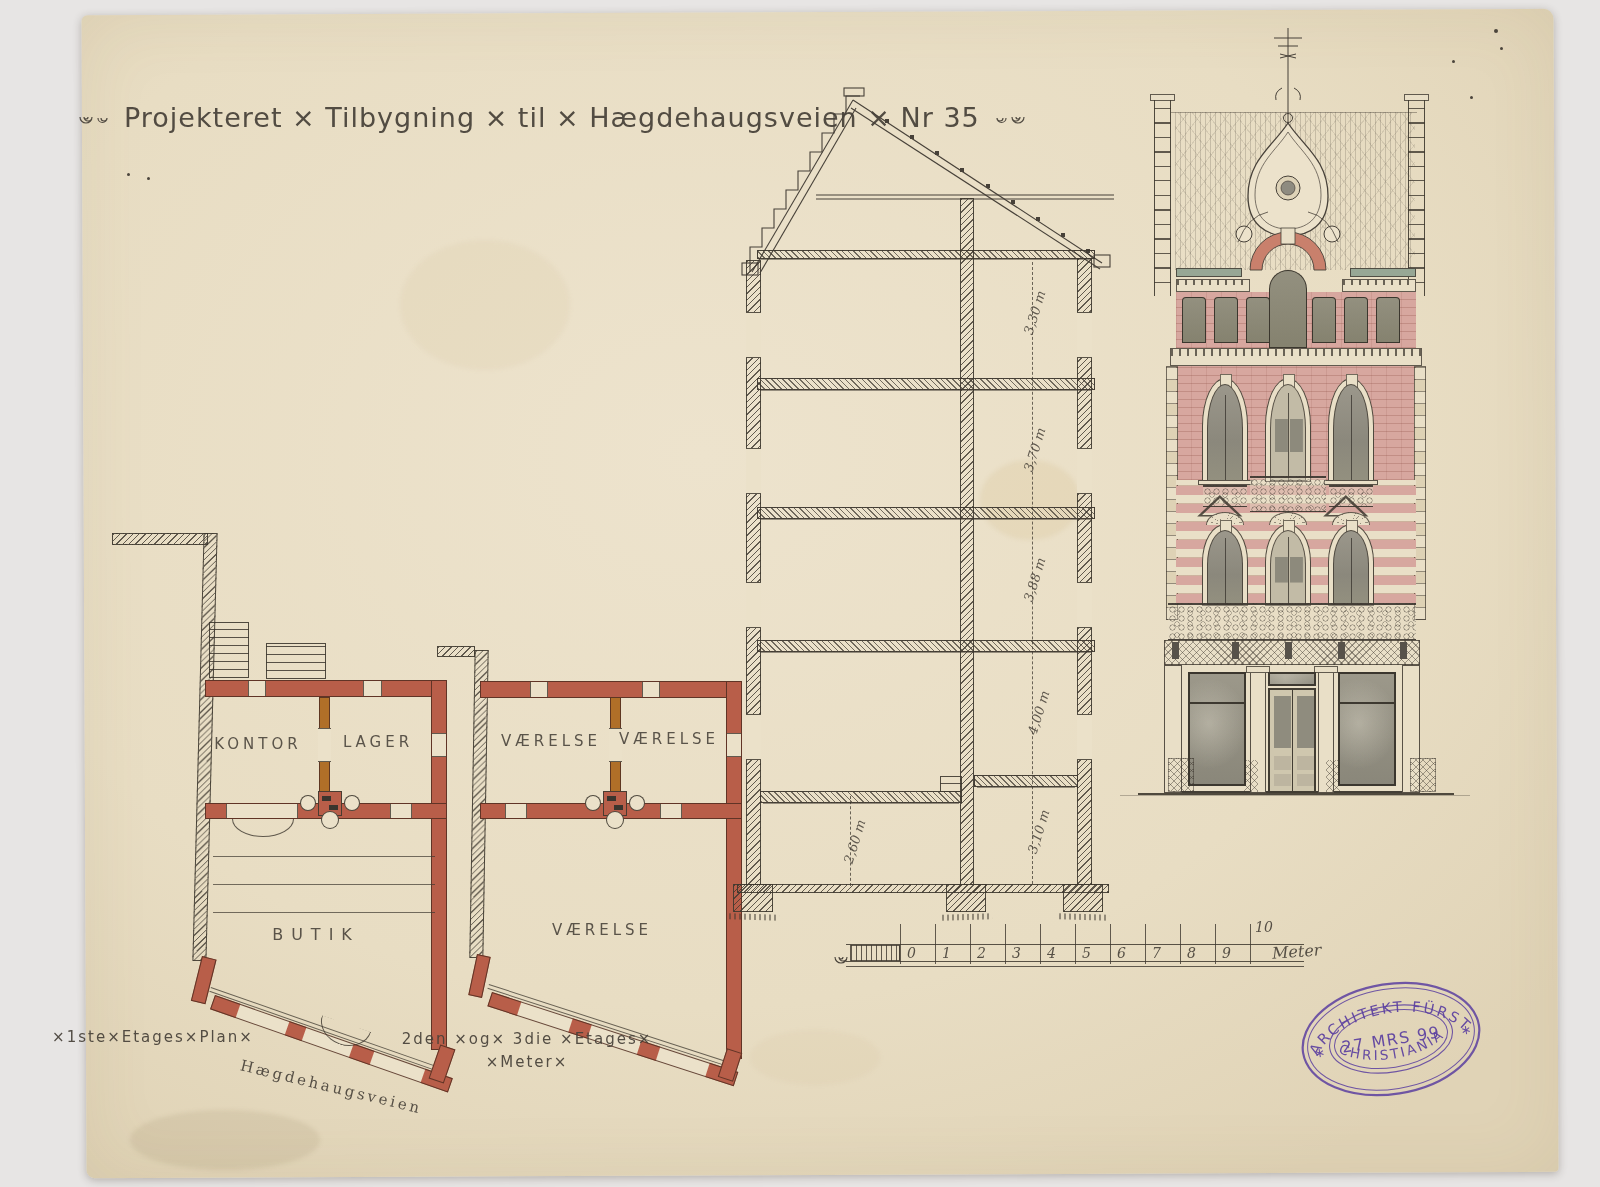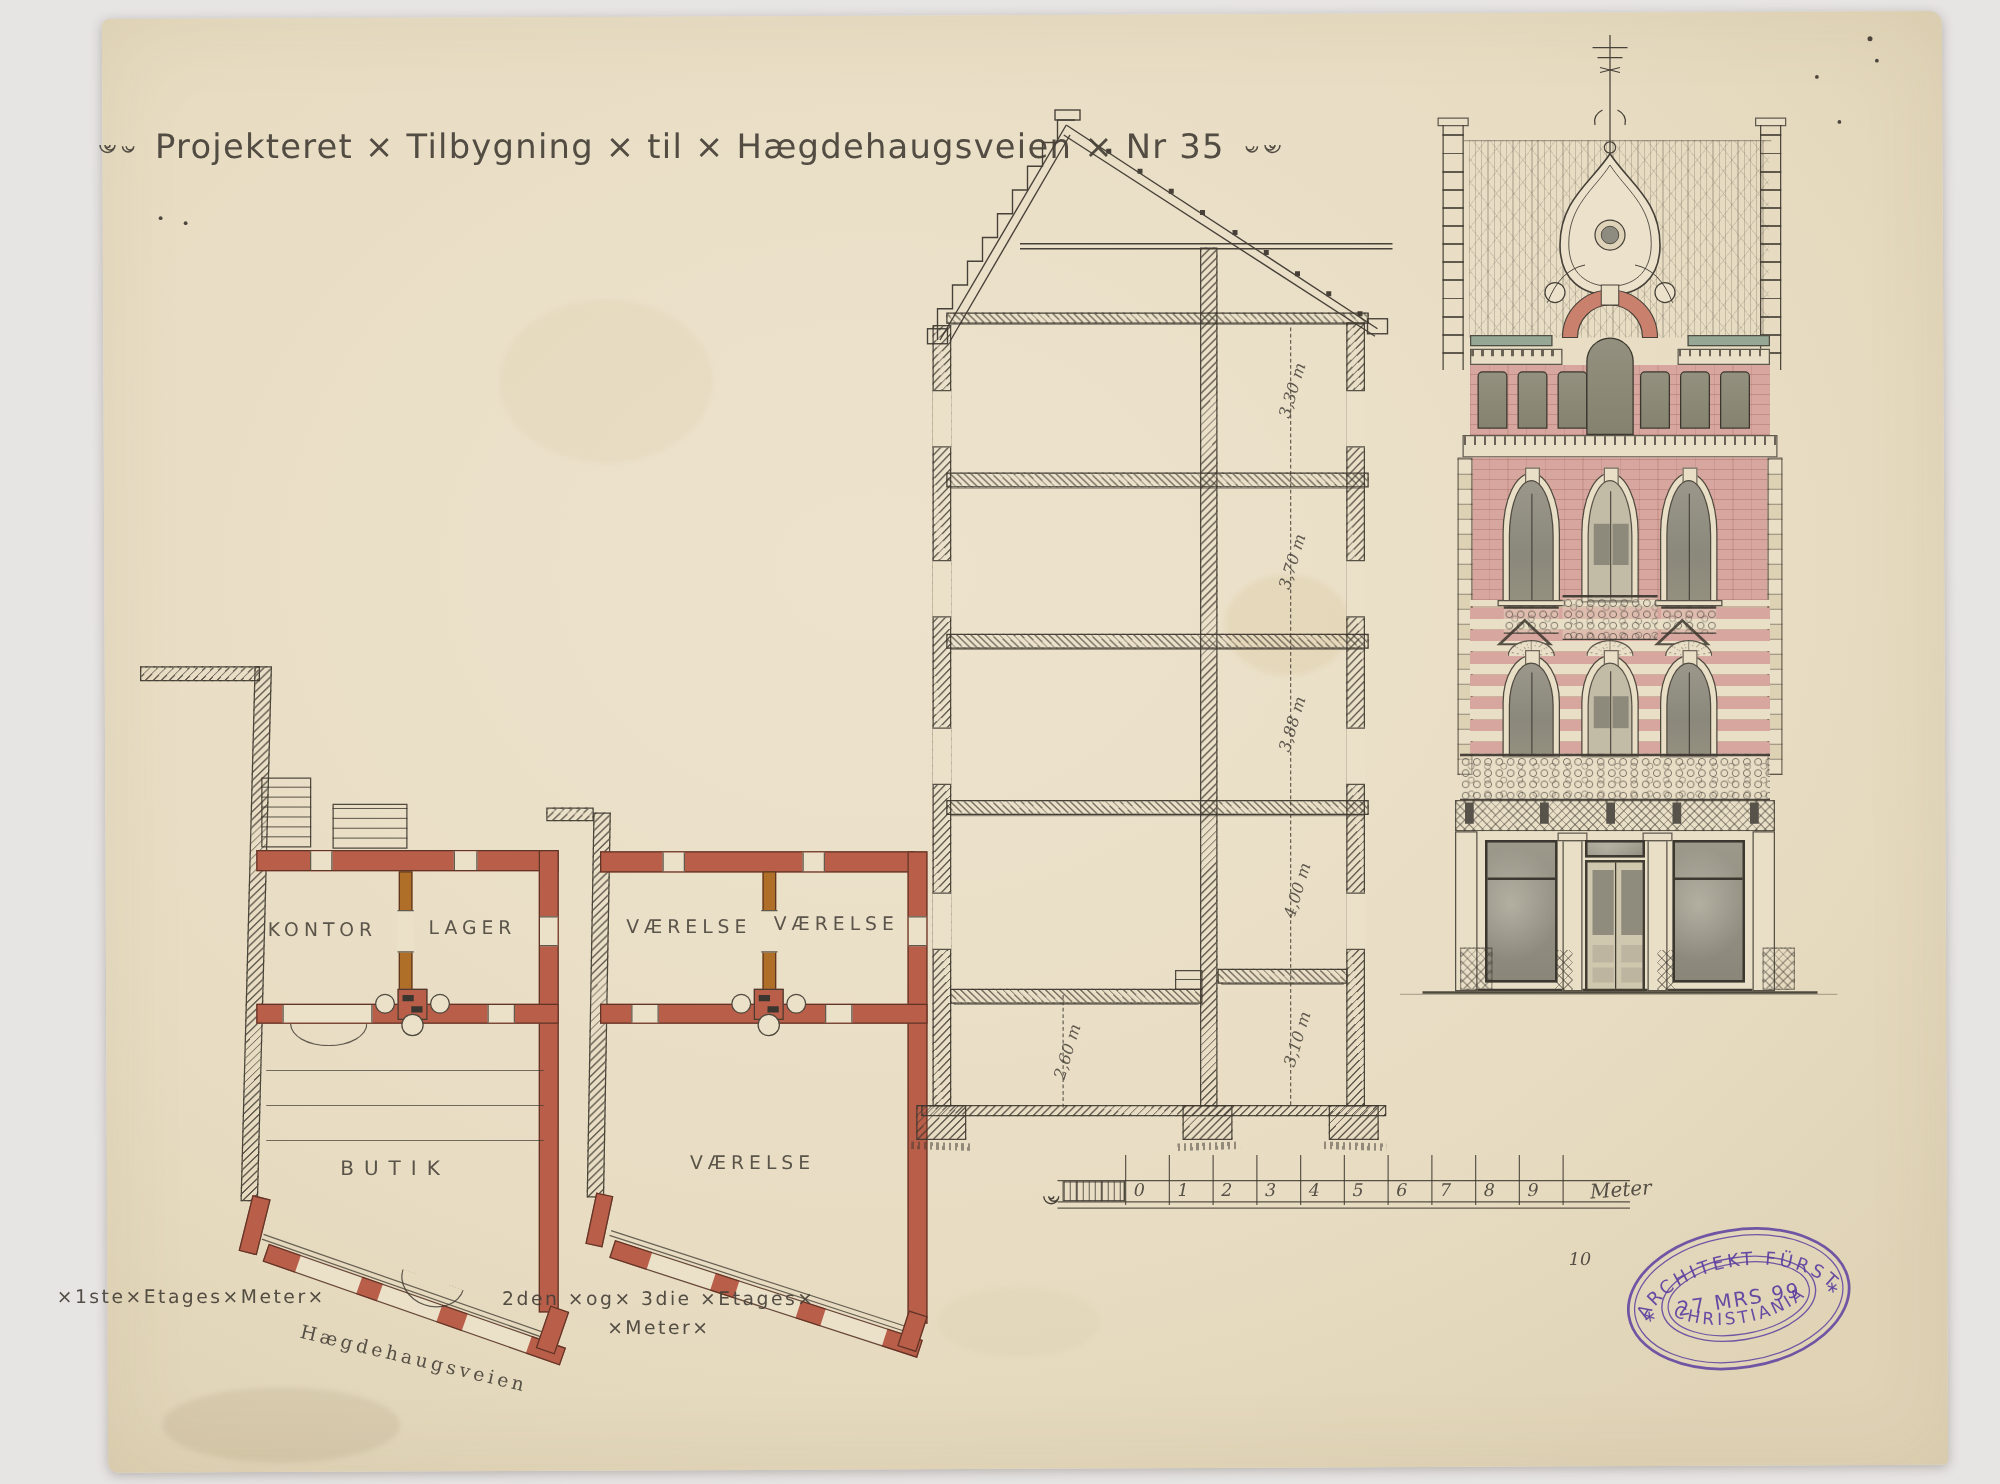--- a/index.html
+++ b/index.html
@@ -138,21 +138,21 @@
   <i class="circ" style="left:321px;top:811px;width:18px;height:18px"></i>
   <i class="lines3" style="left:213px;top:853px;width:222px;height:60px"></i>
   <i class="red" style="left:202px;top:956px;width:15px;height:46px;transform:rotate(14deg);transform-origin:left top"></i>
   <i style="left:211px;top:987px;width:250px;height:5px;border-top:1px solid rgba(62,56,47,.75);border-bottom:1px solid rgba(62,56,47,.75);transform:rotate(19.3deg);transform-origin:left top"></i>
   <i style="left:215px;top:995px;width:252px;height:15px;border:1px solid rgba(80,45,32,.85);transform:rotate(19.3deg);transform-origin:left top;background:linear-gradient(90deg,var(--wall_red) 0 26px,var(--paper) 26px 78px,var(--wall_red) 78px 96px,var(--paper) 96px 146px,var(--wall_red) 146px 168px,var(--paper) 168px 222px,var(--wall_red) 222px 252px)"></i>
   <i class="arc" style="left:317px;top:1023px;width:52px;height:22px;transform:rotate(19deg)"></i>
   <i class="red" style="left:434px;top:1046px;width:16px;height:36px;transform:rotate(19deg)"></i>
   <span class="abs room-label" style="left:258px;top:735px">KONTOR</span>
   <span class="abs room-label" style="left:378px;top:733px">LAGER</span>
   <span class="abs room-label big-label" style="left:316px;top:925px">BUTIK</span>
-  <span class="abs cap" style="left:153px;top:1028px">×1ste×Etages×Meter×</span>
+  <span class="abs cap" style="left:153px;top:1028px">×1ste×Etages×Plan×</span>
 
   <i class="hatch" style="left:437px;top:646px;width:38px;height:11px"></i>
   <i class="hatch" style="left:472px;top:650px;width:14px;height:308px;transform:skewX(-1deg)"></i>
   <i class="red" style="left:480px;top:681px;width:252px;height:17px"></i>
   <i class="gap" style="left:530px;top:682px;width:18px;height:15px"></i>
   <i class="gap" style="left:642px;top:682px;width:18px;height:15px"></i>
   <i class="red" style="left:726px;top:681px;width:16px;height:378px"></i>
   <i class="gapv" style="left:727px;top:733px;width:14px;height:24px"></i>
   <i class="orange" style="left:610px;top:697px;width:11px;height:107px"></i>
   <i class="gapv" style="left:609px;top:728px;width:13px;height:34px"></i>
@@ -256,21 +256,21 @@
   <span class="abs num" style="left:907px;top:945px">0</span>
   <span class="abs num" style="left:942px;top:945px">1</span>
   <span class="abs num" style="left:977px;top:945px">2</span>
   <span class="abs num" style="left:1012px;top:945px">3</span>
   <span class="abs num" style="left:1047px;top:945px">4</span>
   <span class="abs num" style="left:1082px;top:945px">5</span>
   <span class="abs num" style="left:1117px;top:945px">6</span>
   <span class="abs num" style="left:1152px;top:945px">7</span>
   <span class="abs num" style="left:1187px;top:945px">8</span>
   <span class="abs num" style="left:1222px;top:945px">9</span>
-  <span class="abs num" style="left:1255px;top:1000px">10</span>
+  <span class="abs num" style="left:1255px;top:919px">10</span>
   <span class="abs num" style="left:1272px;top:942px;font-size:16px;transform:rotate(-4deg)">Meter</span>
 
   <i class="vhatch" style="left:1175px;top:112px;width:240px;height:158px"></i>
   <i class="line" style="left:1171px;top:112px;width:246px;height:1px;opacity:.5"></i>
   <i class="cream" style="left:1150px;top:94px;width:25px;height:7px"></i>
   <i class="cream" style="left:1404px;top:94px;width:25px;height:7px"></i>
   <i class="chimney" style="left:1154px;top:100px;width:17px;height:196px"></i>
   <i class="chimney" style="left:1408px;top:100px;width:17px;height:196px"></i>
   <i class="green" style="left:1176px;top:268px;width:66px;height:9px"></i>
   <i class="green" style="left:1350px;top:268px;width:66px;height:9px"></i>

